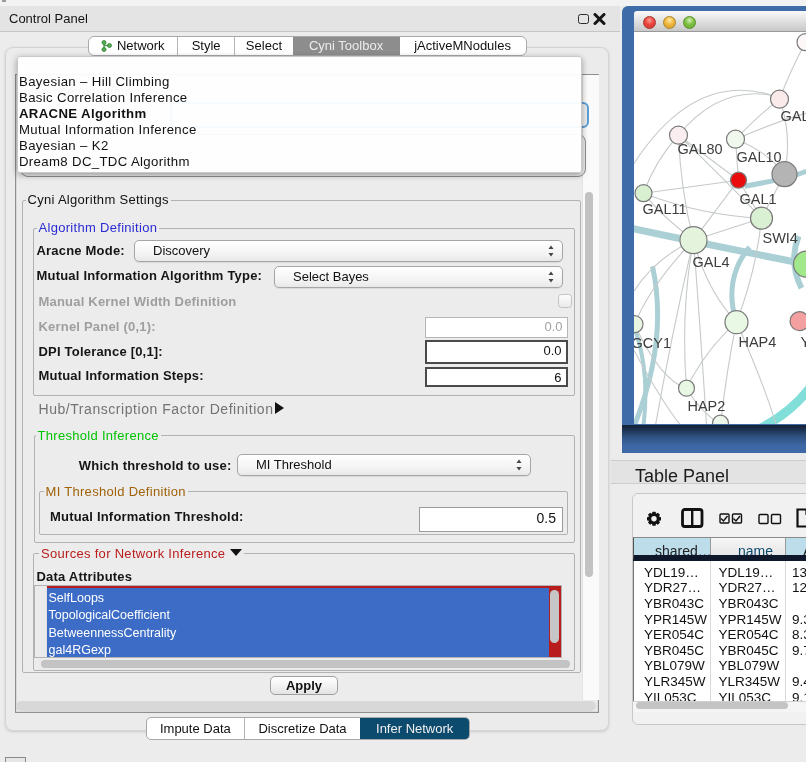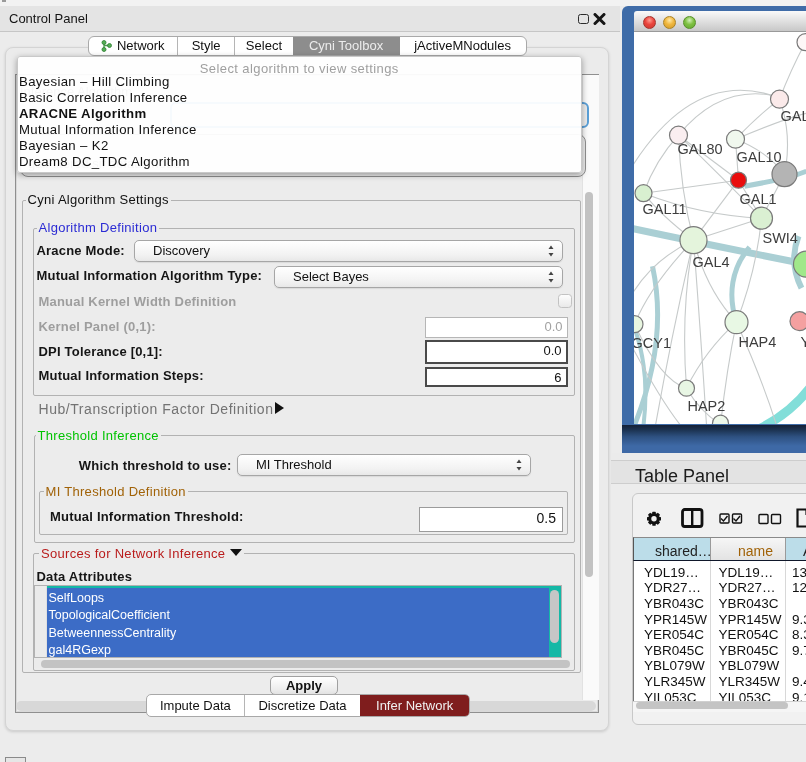--- a/index.html
+++ b/index.html
@@ -124,41 +124,40 @@
 <div class="gtitle" style="left:43.5px;top:484px;color:#a16207;">MI Threshold Definition</div>
 
 <div class="lbl abs" style="left:50px;top:508.5px;">Mutual Information Threshold:</div>
 <div class="inp" style="left:419px;top:506.5px;width:136px;height:21px;border:1px solid #9b9b9b;font-size:14px;padding:2px 6px 0 0;">0.5</div>
 
 <div class="group" style="left:32.5px;top:552.8px;width:540px;height:116px;"></div>
 <div class="gtitle" style="left:39px;top:546px;color:#b91c1c;font-weight:normal;">Sources for Network Inference <span style="display:inline-block;vertical-align:2px;margin-left:1px;width:0;height:0;border-top:7px solid #111;border-left:6.5px solid transparent;border-right:6.5px solid transparent;"></span></div>
 
 <div class="lbl abs" style="left:36.5px;top:568.5px;">Data Attributes</div>
 
-<div class="abs" style="left:33.5px;top:584.5px;width:526px;height:71.5px;background:#14b8a6;border:1px solid #b2b2b2;overflow:hidden;">
+<div class="abs" style="left:33.5px;top:584.5px;width:526px;height:71.5px;background:#b91c1c;border:1px solid #b2b2b2;overflow:hidden;">
   <div class="abs" style="left:0;top:0;width:11.5px;height:71.5px;background:#ebebeb;border-right:1px solid #e0e0e0;"></div>
   <div class="abs" style="left:12.5px;top:2.5px;width:500px;height:69px;background:#3c6cc6;color:#fff;font-size:12.5px;line-height:17.5px;padding:1.5px 0 0 1.5px;">SelfLoops<br>TopologicalCoefficient<br>BetweennessCentrality<br>gal4RGexp</div>
   <div class="abs" style="left:515px;top:4px;width:9px;height:53.5px;background:#c6c6c6;border-radius:4.5px;"></div>
 </div>
 
 <div class="abs" style="left:33.5px;top:658.5px;width:540px;height:9.5px;background:#ebebeb;"></div>
 <div class="abs" style="left:41px;top:659.5px;width:529px;height:8px;background:#c3c3c3;border-radius:4px;"></div>
 
 <div class="abs" style="left:269.8px;top:676.3px;width:68.5px;height:18.7px;border:1px solid #a0a0a0;border-radius:5px;background:linear-gradient(#ffffff,#ececec 75%,#e2e2e2);box-sizing:border-box;text-align:center;font-size:13px;font-weight:bold;color:#111;line-height:17px;">Apply</div>
 
-<div class="abs" style="left:146px;top:694px;width:322px;height:21px;background:#fff;border:1px solid #a8a8a8;border-radius:5px;font-size:13px;color:#111;display:flex;overflow:hidden;">
+<div class="abs" style="left:146px;top:717px;width:322px;height:21px;background:#fff;border:1px solid #a8a8a8;border-radius:5px;font-size:13px;color:#111;display:flex;overflow:hidden;">
   <div style="width:97px;border-right:1px solid #b5b5b5;display:flex;align-items:center;justify-content:center;">Impute Data</div>
   <div style="width:116px;display:flex;align-items:center;justify-content:center;">Discretize Data</div>
-  <div style="width:109px;background:#7f1d1d;color:#f0f0f0;display:flex;align-items:center;justify-content:center;">Infer Network</div>
+  <div style="width:109px;background:#0c4a6e;color:#f0f0f0;display:flex;align-items:center;justify-content:center;">Infer Network</div>
 </div>
 
 <div class="abs" style="left:5px;top:757px;width:19px;height:10px;border:1.5px solid #8a8a8a;background:#e6e6e6;"></div>
 
 <div class="abs" style="left:16.5px;top:55.6px;width:563.5px;height:115px;background:rgba(255,255,255,0.95);border:1px solid #c9c9c9;border-radius:3px;box-shadow:0 2px 6px rgba(0,0,0,0.35);z-index:50;">
-  <div style="text-align:center;font-size:13px;color:#9f9f9f;margin-top:4px;letter-spacing:0.4px;">Select algorithm to view settings</div>
   <div style="position:absolute;left:1.5px;top:17.5px;font-size:13.2px;color:#111;line-height:16.05px;white-space:nowrap;letter-spacing:0.35px;">Bayesian – Hill Climbing<br>Basic Correlation Inference<br><b>ARACNE Algorithm</b><br>Mutual Information Inference<br>Bayesian – K2<br>Dream8 DC_TDC Algorithm</div>
 </div>
 
 <div class="abs" style="left:621.5px;top:6px;width:184.5px;height:447px;background:#3f6ca8;border-top-left-radius:6px;"></div>
 
 <div class="abs" style="left:633.5px;top:10.8px;width:172.5px;height:20px;background:linear-gradient(#fafafa,#c8c8c8);border-bottom:1px solid #9a9a9a;border-top-left-radius:3px;"></div>
 <div class="abs" style="left:642.9px;top:15.7px;width:11.4px;height:11.4px;border-radius:50%;background:radial-gradient(circle at 50% 30%,#ff9a90 0%,#ea453d 45%,#c93a32 100%);border:0.5px solid #a5342d;"></div>
 <div class="abs" style="left:663px;top:15.7px;width:11.4px;height:11.4px;border-radius:50%;background:radial-gradient(circle at 50% 30%,#ffe9a8 0%,#f0b73e 45%,#d19a2c 100%);border:0.5px solid #ab8324;"></div>
 <div class="abs" style="left:682.9px;top:15.7px;width:11.4px;height:11.4px;border-radius:50%;background:radial-gradient(circle at 50% 30%,#d2f0b8 0%,#7fc142 45%,#63a832 100%);border:0.5px solid #579028;"></div>
 
@@ -266,26 +265,26 @@
   </g>
   <path d="M88 15.5 l2.5 2.5 4-5" stroke="#111" stroke-width="1.4" fill="none"></path>
   <path d="M100.5 15.5 l2.5 2.5 4-5" stroke="#111" stroke-width="1.4" fill="none"></path>
   <g fill="none" stroke="#111" stroke-width="1.4">
     <rect x="126" y="11.5" width="9" height="9" rx="1"></rect>
     <rect x="138.5" y="11.5" width="9" height="9" rx="1"></rect>
   </g>
   <path d="M164.5 6.5 h9 l4.5 4.5 v12.5 h-13.5 z M173.5 6.5 v4.5 h4.5" fill="none" stroke="#111" stroke-width="2.2"></path>
 </svg>
 
-<div class="abs" style="left:633px;top:537px;width:173px;height:24.3px;border-top:1px solid #8a8a8a;border-left:1px solid #555;border-bottom:1px solid #0f172a;box-sizing:border-box;overflow:hidden;">
+<div class="abs" style="left:633px;top:537px;width:173px;height:24.3px;border-top:1px solid #8a8a8a;border-left:1px solid #555;border-bottom:6px solid #0f172a;box-sizing:border-box;overflow:hidden;">
   <div class="abs" style="left:0;top:0;width:75.5px;height:24.3px;background:#bcdde9;border-right:1px solid #9a9a9a;"></div>
   <div class="abs" style="left:76.5px;top:0;width:74.5px;height:24.3px;background:linear-gradient(#f6f6f6,#e1e1e1);border-right:1px solid #9a9a9a;"></div>
   <div class="abs" style="left:152px;top:0;width:21px;height:24.3px;background:#bcdde9;"></div>
   <div class="abs" style="left:21px;top:4.5px;font-size:14px;color:#222;">shared…</div>
-  <div class="abs" style="left:104px;top:4.5px;font-size:14px;color:#a16207;">name</div>
+  <div class="abs" style="left:104px;top:4.5px;font-size:14px;color:#0c4a6e;">name</div>
   <div class="abs" style="left:169px;top:4.5px;font-size:14px;color:#222;">A</div>
 </div>
 
 <div class="abs" style="left:633px;top:561.3px;width:173px;height:139.5px;background:#fff;border-left:1px solid #777;box-sizing:border-box;overflow:hidden;font-size:13.5px;color:#111;">
   <div class="abs" style="left:75.5px;top:0;width:1px;height:139.5px;background:#d8d8d8;"></div>
   <div class="abs" style="left:151px;top:0;width:1px;height:139.5px;background:#d8d8d8;"></div>
   <div class="abs" style="left:10px;top:3.5px;line-height:15.6px;">YDL19…<br>YDR27…<br>YBR043C<br>YPR145W<br>YER054C<br>YBR045C<br>YBL079W<br>YLR345W<br>YIL053C</div>
   <div class="abs" style="left:84.5px;top:3.5px;line-height:15.6px;">YDL19…<br>YDR27…<br>YBR043C<br>YPR145W<br>YER054C<br>YBR045C<br>YBL079W<br>YLR345W<br>YIL053C</div>
   <div class="abs" style="left:158px;top:3.5px;line-height:15.6px;">13.7<br>12.9<br>&nbsp;<br>9.39<br>8.32<br>9.78<br>&nbsp;<br>9.45<br>9.1</div>
 </div>

